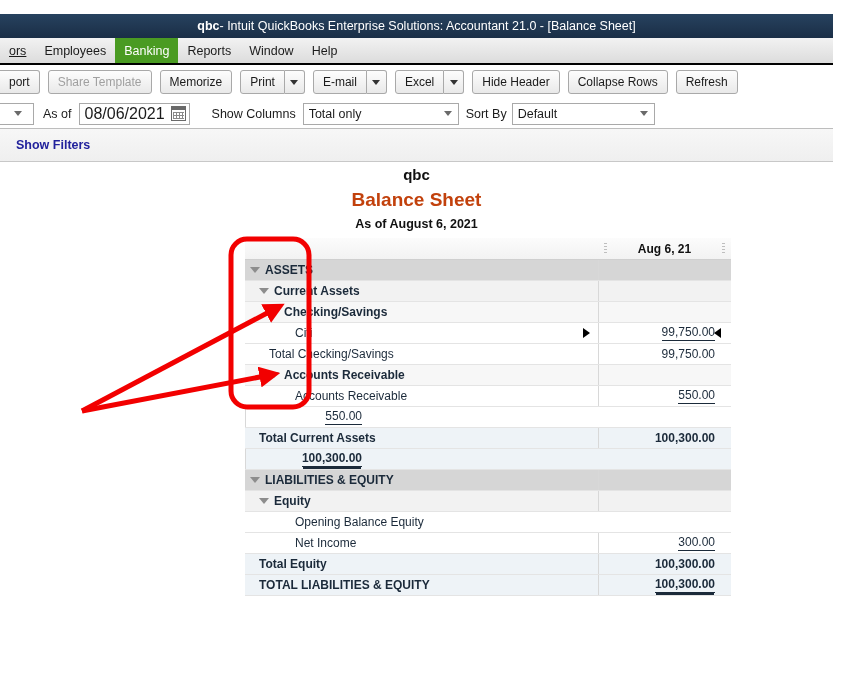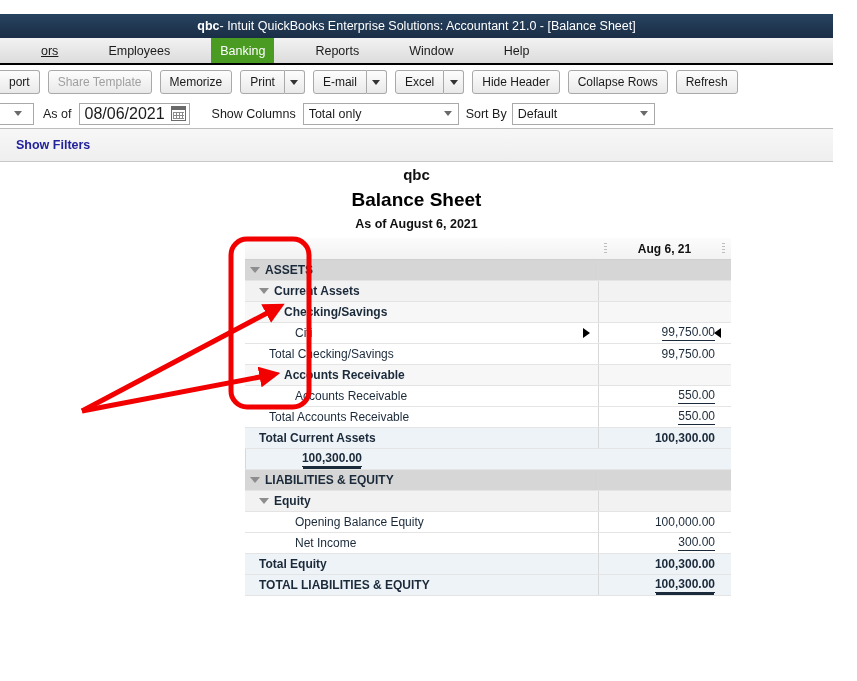--- a/index.html
+++ b/index.html
@@ -19,21 +19,21 @@
   }
   .titlebar .t-company{font-weight:bold;}
 
   .menubar{
     position:absolute;left:0;top:38px;width:833px;height:25px;
     background:linear-gradient(180deg,#f2f2f2 0%,#dcdcdc 100%);
     border-bottom:2px solid #000;
     display:flex;align-items:stretch;font-size:12.5px;color:#1b1b1b;
   }
   .menubar .mi{
-    display:flex;align-items:center;padding:0 9px;height:100%;cursor:default;margin-left:32px;
+    display:flex;align-items:center;padding:0 9px;height:100%;cursor:default;
   }
   .menubar .mi.active{background:#4a9b22;color:#fff;}
   .menubar .mi u{text-decoration:underline;}
 
   
   .toolbar{
     position:absolute;left:0;top:65px;width:833px;height:34px;
     background:#fff;display:flex;align-items:center;gap:0;
     border-bottom:1px solid #d5d5d5;
   }
@@ -93,21 +93,21 @@
     background:linear-gradient(180deg,#f7f7f7 0%,#efefef 100%);
     border-bottom:1px solid #c8c8c8;display:flex;align-items:center;
   }
   .showfilters{
     font-size:12.5px;color:#22229c;font-weight:bold;margin-left:16px;cursor:pointer;
   }
 
   
   .rpt-head{position:absolute;left:0;top:166px;width:833px;text-align:center;}
   .rpt-company{font-size:15px;font-weight:bold;color:#111;}
-  .rpt-title{font-size:19px;font-weight:bold;color:#000000;margin-top:6px;}
+  .rpt-title{font-size:19px;font-weight:bold;color:#c2410c;margin-top:6px;}
   .rpt-sub{font-size:12.5px;font-weight:bold;color:#111;margin-top:6px;}
 
   
   .rpt{
     position:absolute;left:245px;top:238px;width:486px;
     font-size:12px;color:#1b2a3a;
   }
   .rrow{
     position:relative;height:21px;display:flex;align-items:center;
     border-bottom:1px solid #e4e4e4;box-sizing:border-box;
@@ -333,23 +333,20 @@
       </div>
       <div class="rrow white u1">
         <div class="rlabel ind3">
           <span>Accounts Receivable</span>
         </div>
         <div class="rval">
           <span>550.00</span>
         </div>
       </div>
       <div class="rrow white u1">
-        <div class="rlabel ind2">
-          <span>Total Accounts Receivable</span>
-        </div>
         <div class="rval">
           <span>550.00</span>
         </div>
       </div>
       <div class="rrow subtot">
         <div class="rlabel ind1">
           <span>Total Current Assets</span>
         </div>
         <div class="rval">
           <span>100,300.00</span>
@@ -370,23 +367,20 @@
       <div class="rrow lgrey">
         <div class="rlabel ind1">
           <span class="tri"></span>
           <span>Equity</span>
         </div>
         <div class="rval"></div>
       </div>
       <div class="rrow white">
         <div class="rlabel ind3">
           <span>Opening Balance Equity</span>
-        </div>
-        <div class="rval">
-          <span>100,000.00</span>
         </div>
       </div>
       <div class="rrow white u1">
         <div class="rlabel ind3">
           <span>Net Income</span>
         </div>
         <div class="rval">
           <span>300.00</span>
         </div>
       </div>

